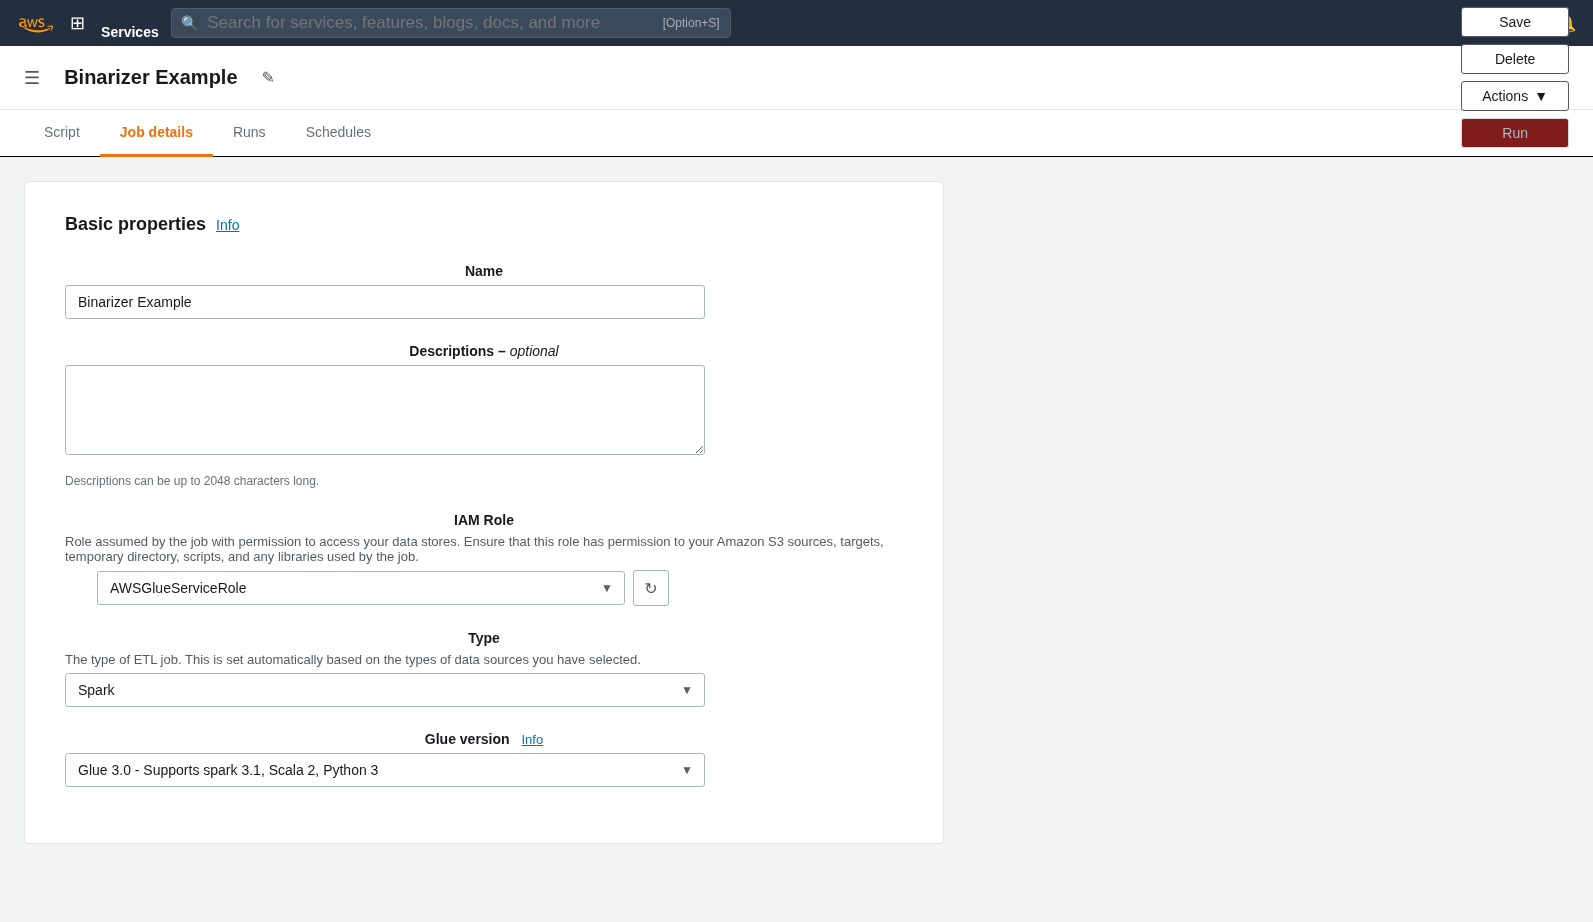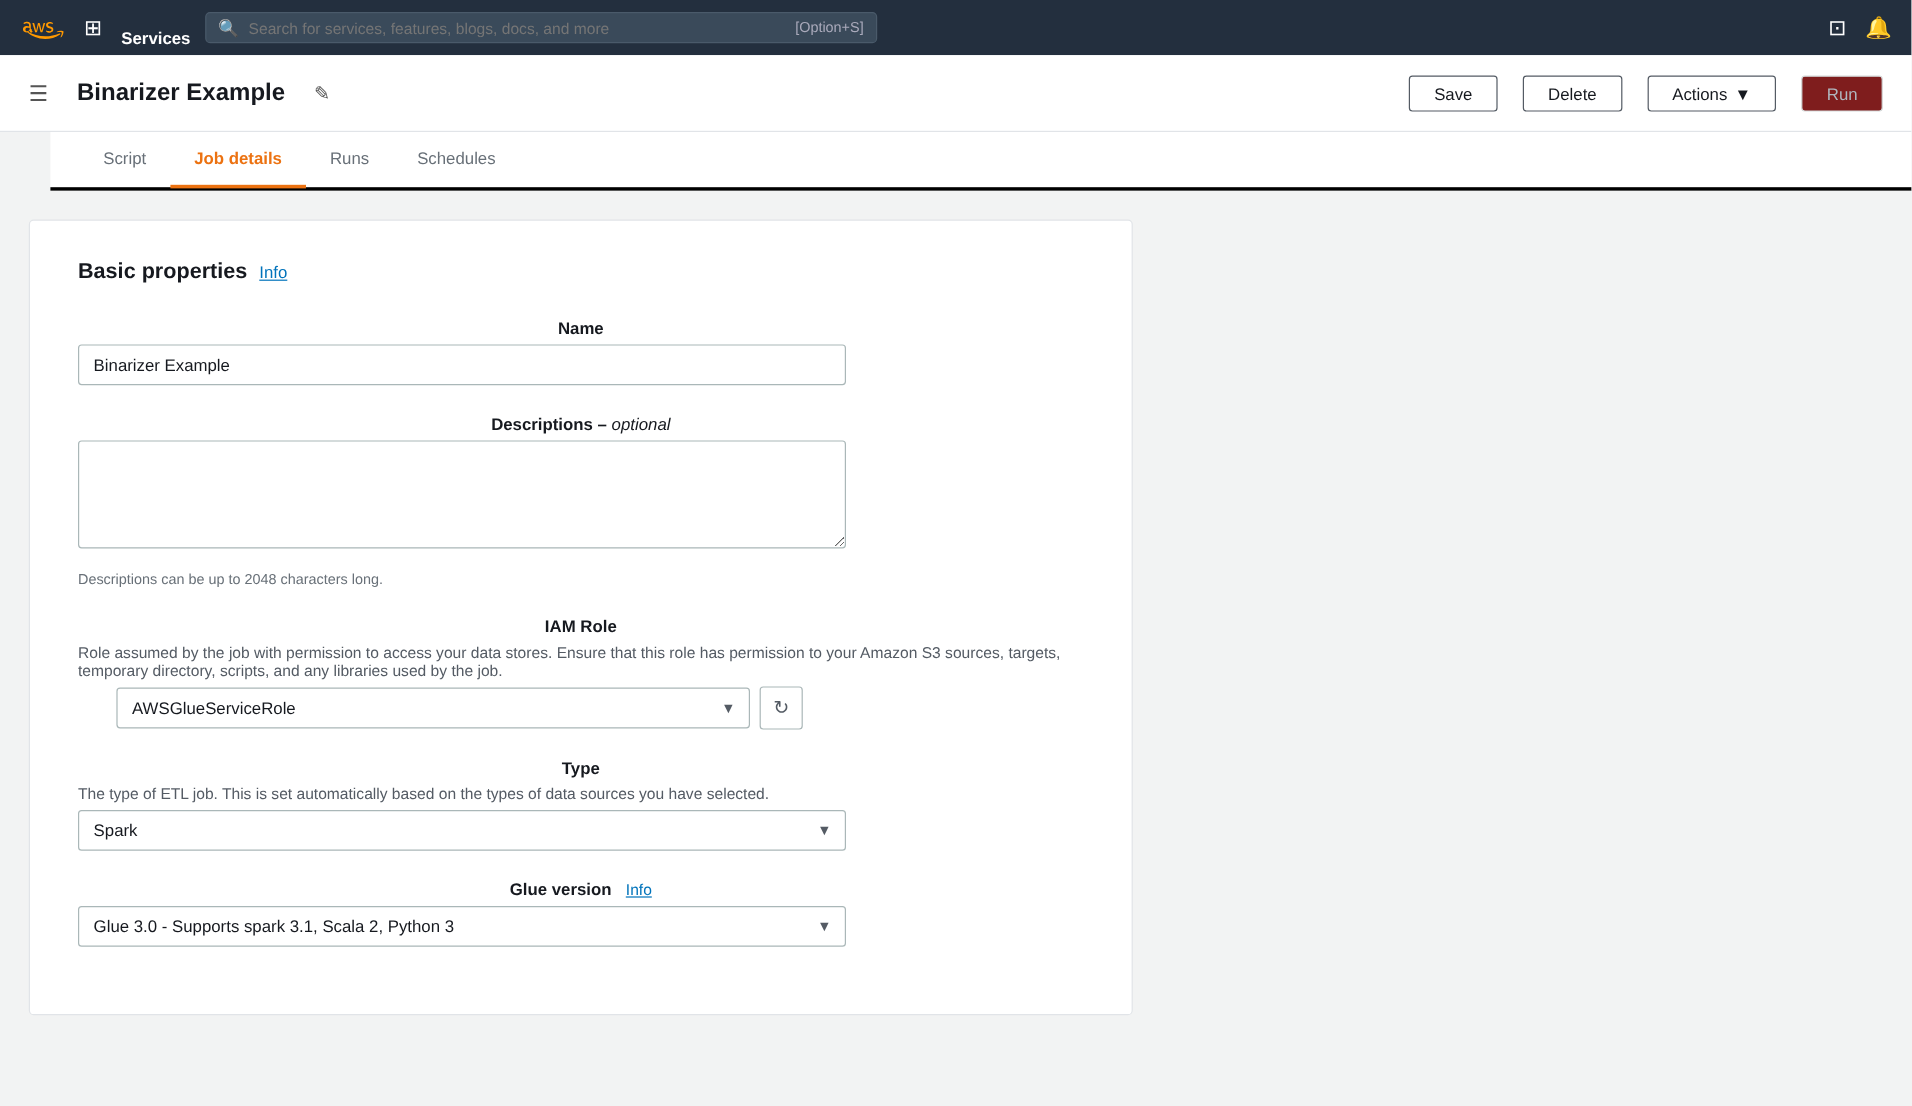--- a/index.html
+++ b/index.html
@@ -42,39 +42,39 @@
       flex: 1;
       max-width: 560px;
       gap: 8px;
     }
     .nav-search-icon { color: #ccc; font-size: 14px; }
     .nav-search-input {
       background: transparent;
       border: none;
       outline: none;
       color: #f0abfc;
-      font-size: 13px;
+      font-size: 17px;
       flex: 1;
     }
     .nav-search-shortcut { color: #aab; font-size: 12px; }
     .nav-right-icons { display: flex; align-items: center; gap: 16px; margin-left: auto; }
     .nav-icon { color: #fff; font-size: 18px; cursor: pointer; }
     .header-bar {
       background: #fff;
       border-bottom: 1px solid #e1e4e8;
       padding: 0 24px;
       display: flex;
       align-items: center;
       height: 64px;
       gap: 16px;
     }
     .sidebar-toggle { font-size: 18px; color: #555; cursor: pointer; margin-right: 8px; }
     .page-title { font-size: 20px; font-weight: 700; color: #16191f; }
     .edit-icon { color: #555; font-size: 16px; cursor: pointer; margin-left: 8px; }
-    .header-actions { margin-left: auto; display: flex; gap: 21px; }
+    .header-actions { margin-left: auto; display: flex; gap: 7px; flex-direction: column; }
     .btn {
       padding: 6px 20px;
       font-size: 14px;
       border-radius: 3px;
       cursor: pointer;
       font-weight: 500;
     }
     .btn-primary {
       background: #fff;
       border: 1px solid #545b64;
@@ -95,26 +95,25 @@
     }
     .btn-run {
       background: #7f1d1d;
       border: 1px solid #d5d9d9;
       color: #b0b7be;
     }
 
     
     .tabs-bar {
       background: #fff;
-      border-bottom: 3px solid #000000;
+      border-bottom: 1px solid #000000;
       padding: 0 24px;
       display: flex;
       align-items: center;
       gap: 0;
-      margin-left: 42px;
     }
     .tab {
       padding: 14px 20px;
       font-size: 14px;
       cursor: pointer;
       color: #687078;
       border-bottom: 3px solid transparent;
       margin-bottom: -1px;
     }
     .tab.active {

